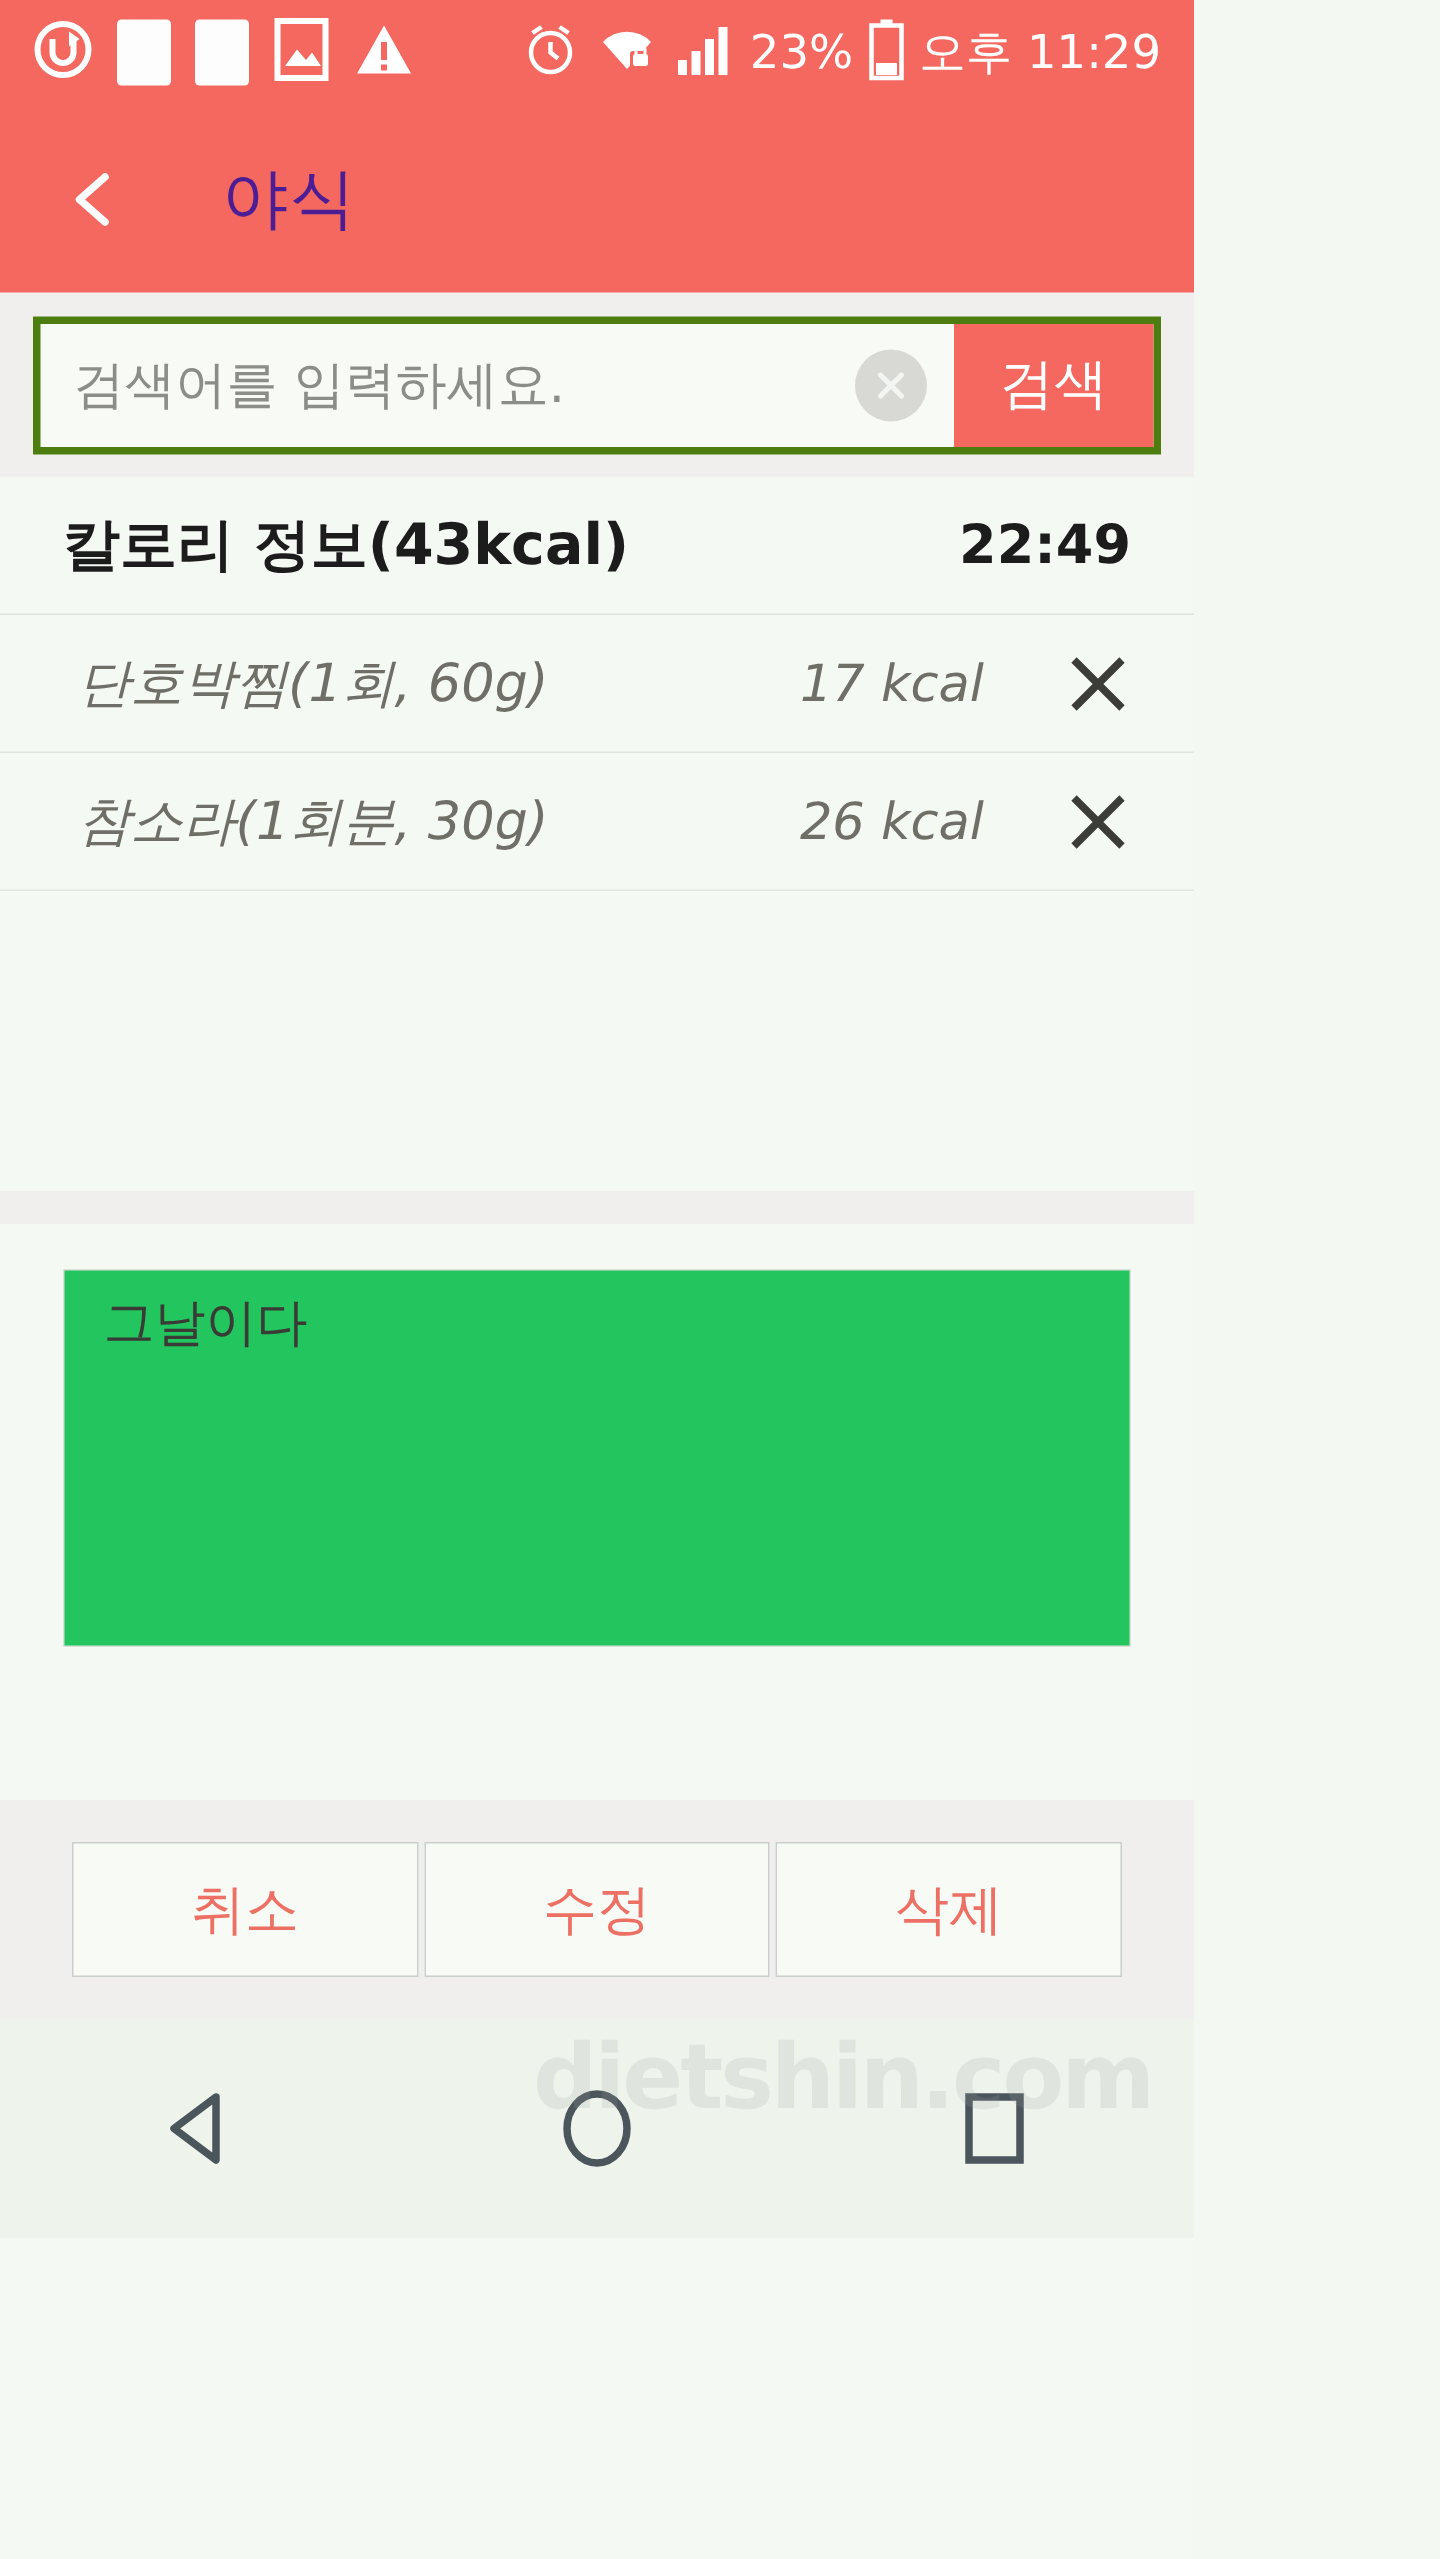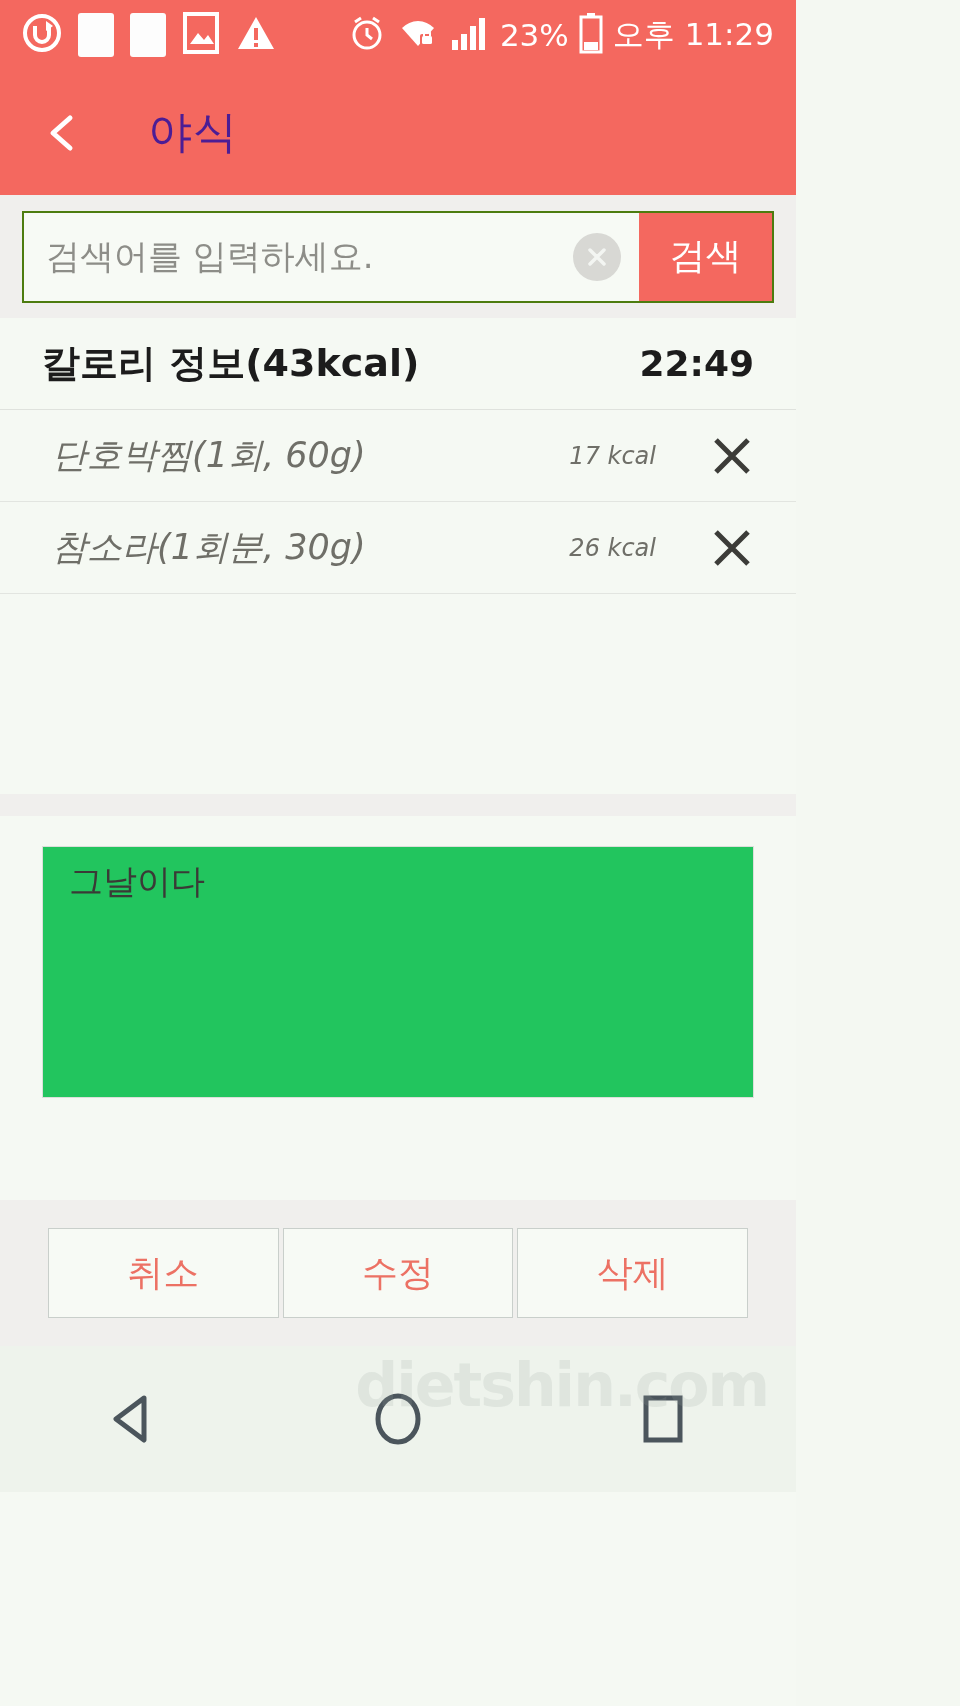--- a/index.html
+++ b/index.html
@@ -35,21 +35,21 @@
     margin-left: 62px; letter-spacing: 1px;
   }
 
   
   .search-row {
     background: #f0efed; height: 123px;
     display: flex; align-items: center; padding: 0 22px; gap: 22px;
   }
   .search-wrap {
     flex: 1; height: 92px; display: flex; align-items: stretch;
-    border: 2px solid #4d7c0f; background: #f7faf5;
+    border: 5px solid #4d7c0f; background: #f7faf5;
   }
   .search-input-area {
     flex: 1; display: flex; align-items: center; position: relative; padding-left: 22px;
   }
   .search-placeholder { color: #8d8d88; font-size: 34px; }
   .clear-btn {
     width: 48px; height: 48px; border-radius: 50%; background: #d8d8d4;
     position: absolute; right: 18px; top: 50%; transform: translateY(-50%);
     display: flex; align-items: center; justify-content: center; cursor: pointer;
   }
@@ -73,21 +73,21 @@
   .cal-title { font-size: 38px; font-weight: bold; color: #1c1c1c; }
   .cal-time { font-size: 36px; font-weight: bold; color: #1c1c1c; }
 
   
   .food-list { background: #f5f9f3; }
   .food-row {
     height: 92px; display: flex; align-items: center;
     padding: 0 36px 0 52px; border-bottom: 1px solid #e2e5e0; font-style: italic;
   }
   .food-name { flex: 1; font-size: 35px; color: #6f6f68; }
-  .food-kcal { font-size: 24px; color: #6f6f68; margin-right: 48px; }
+  .food-kcal { font-size: 34px; color: #6f6f68; margin-right: 48px; }
   .food-del { width: 56px; height: 56px; position: relative; cursor: pointer; }
   .food-spacer { height: 200px; background: #f5f9f3; }
 
   
   .sec-gap { height: 22px; background: #f0efed; }
 
   
   .memo-head {
     height: 82px; background: #f5f9f3;
     display: flex; align-items: center; justify-content: space-between;

